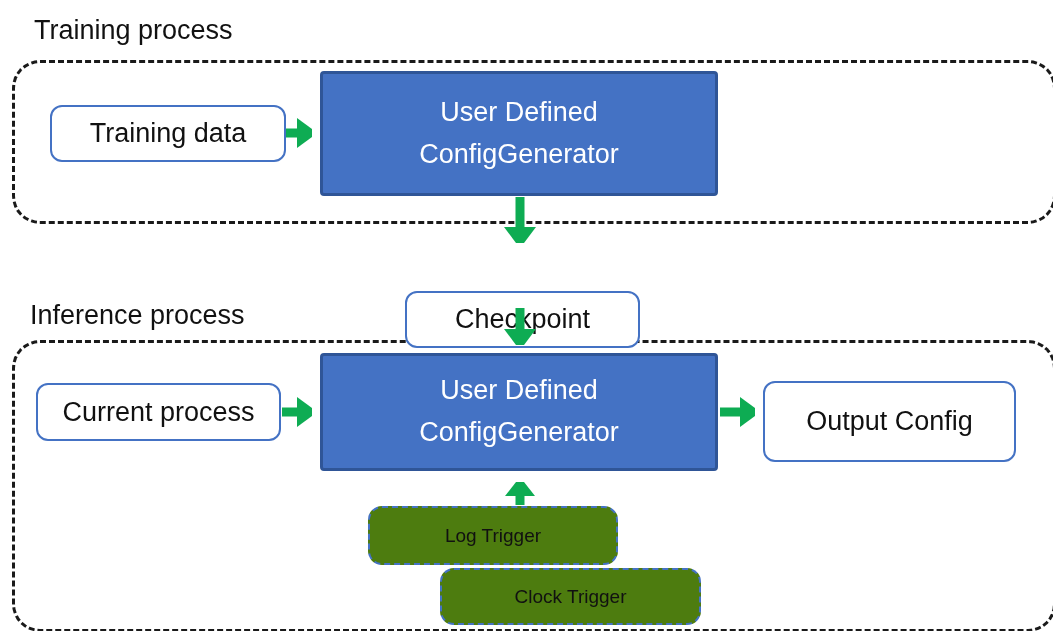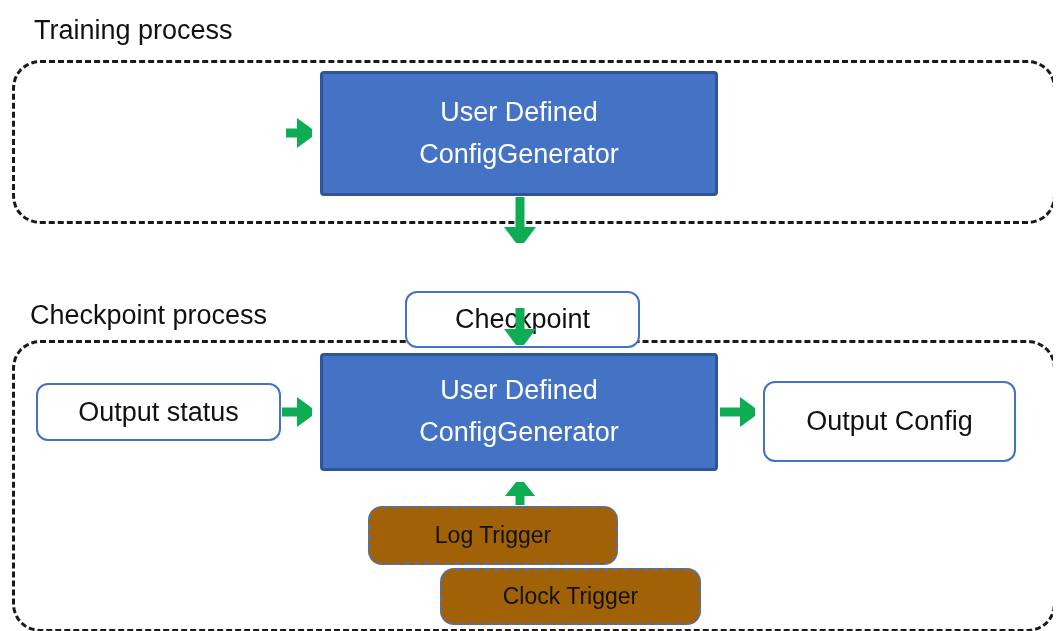--- a/index.html
+++ b/index.html
@@ -58,27 +58,27 @@
     justify-content:center;
     text-align:center;
     font-size:27px;
     line-height:1.55;
     color:var(--text-light);
     white-space:pre-line;
     z-index:3;
   }
   .trigger-box {
     position:absolute;
-    background:#a16207;
+    background:#4d7c0f;
     border:2px dashed var(--box-border);
     border-radius:14px;
     display:flex;
     align-items:center;
     justify-content:center;
-    font-size:23px;
+    font-size:19px;
     color:var(--text-dark);
     white-space:nowrap;
   }
   .arrow { position:absolute; z-index:4; }
   .arrow .shaft { position:absolute; background:var(--arrow); }
   .arrow .head { position:absolute; width:0; height:0; }
 
   .arrow.right .shaft { left:0; right:13px; top:50%; transform:translateY(-50%); height:9px; }
   .arrow.right .head  { right:0; top:50%; transform:translateY(-50%);
                         border-left:15px solid var(--arrow);
@@ -96,20 +96,21 @@
 </style>
 </head>
 <body>
 
 <div class="stage">
 
   <div class="proc-label" style="left:22px; top:3px;">Training process</div>
 
   <div class="dashed-container" style="left:4px; top:52px; width:1044px; height:164px;"></div>
 
+  <div class="white-box" style="left:42px; top:97px; width:236px; height:57px;">Training data</div>
 
   <div class="arrow right" style="left:278px; top:114px; width:34px; height:22px;">
     <span class="shaft"></span>
     <span class="head"></span>
   </div>
 
   <div class="blue-box" style="left:312px; top:63px; width:398px; height:125px;">User Defined
 ConfigGenerator</div>
 
   <div class="arrow down" style="left:500px; top:189px; width:24px; height:54px;">
@@ -117,25 +118,25 @@
     <span class="head"></span>
   </div>
 
   <div class="white-box" style="left:397px; top:243px; width:235px; height:57px;margin-top:40px;">Checkpoint</div>
 
   <div class="arrow down" style="left:500px; top:300px; width:24px; height:45px;">
     <span class="shaft"></span>
     <span class="head"></span>
   </div>
 
-  <div class="proc-label" style="left:18px; top:288px;">Checkpoint process</div>
+  <div class="proc-label" style="left:18px; top:288px;">Inference process</div>
 
   <div class="dashed-container" style="left:4px; top:332px; width:1044px; height:292px;"></div>
 
-  <div class="white-box" style="left:28px; top:375px; width:245px; height:58px;">Output status</div>
+  <div class="white-box" style="left:28px; top:375px; width:245px; height:58px;">Current process</div>
 
   <div class="arrow right" style="left:274px; top:393px; width:38px; height:22px;">
     <span class="shaft"></span>
     <span class="head"></span>
   </div>
 
   <div class="blue-box" style="left:312px; top:345px; width:398px; height:118px;">User Defined
 ConfigGenerator</div>
 
   <div class="arrow right" style="left:712px; top:393px; width:43px; height:22px;">

